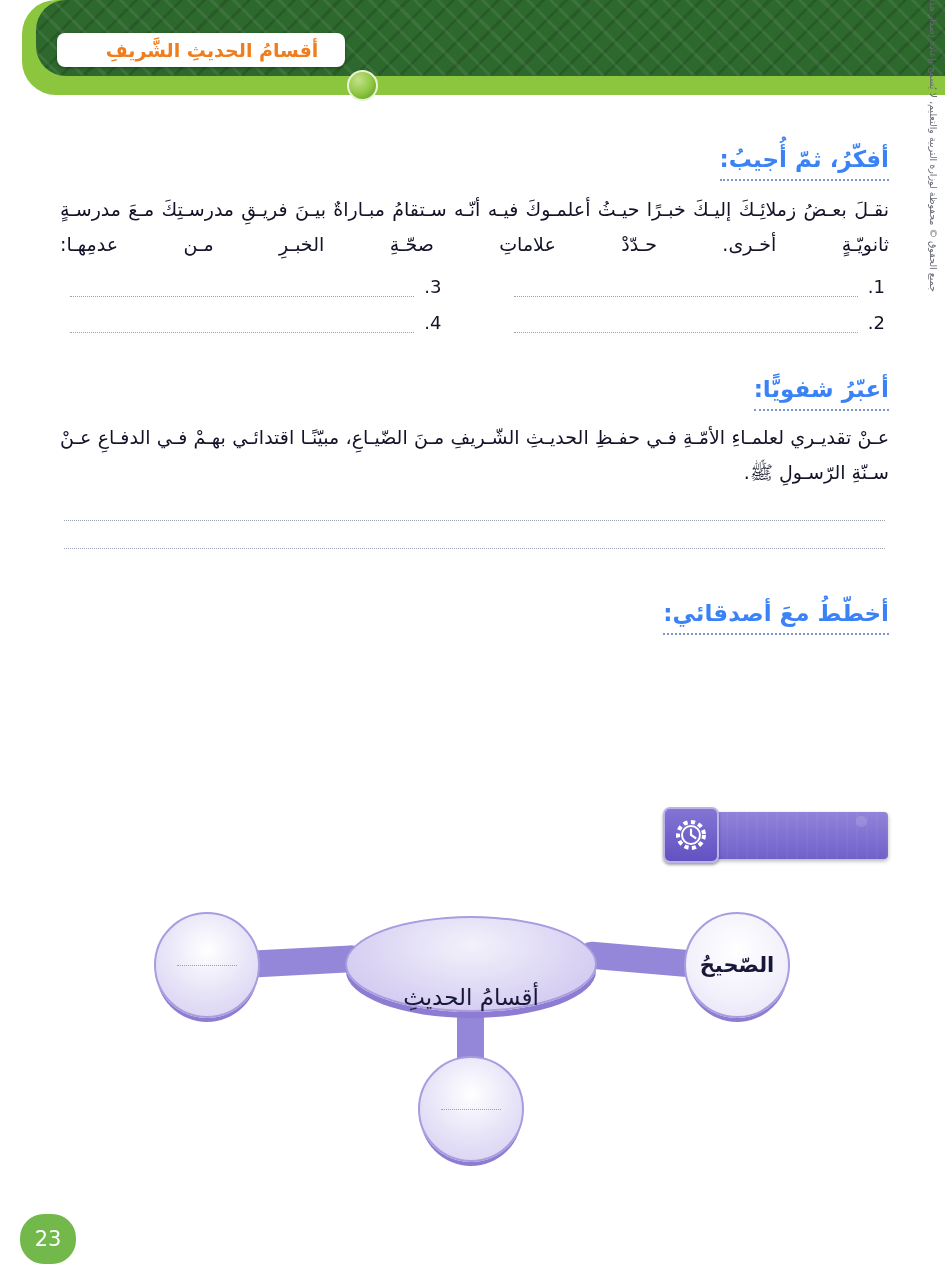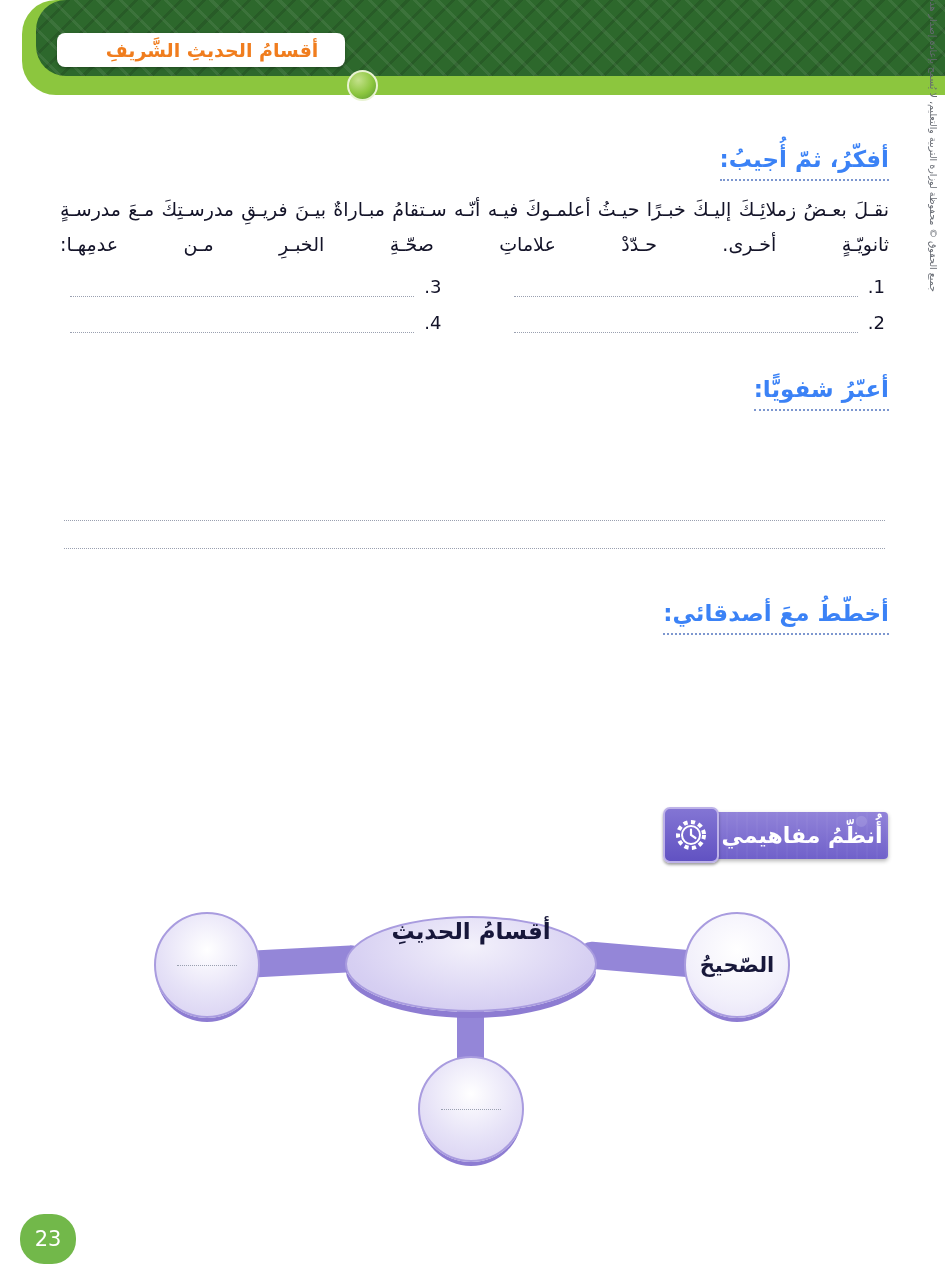--- a/index.html
+++ b/index.html
@@ -81,22 +81,22 @@
   
   .connector { position:absolute; background:#9486d8; border-radius:14px; z-index:1; }
   .conn-left  { left:236px; top:948px; width:128px; height:27px; transform:rotate(-3deg); }
   .conn-right { left:578px; top:946px; width:126px; height:27px; transform:rotate(5deg); }
   .conn-down  { left:457px; top:996px; width:27px; height:76px; }
 
   .map-ellipse {
     position:absolute; left:345px; top:916px; width:252px; height:96px; border-radius:50%;
     background:radial-gradient(ellipse at 50% 30%, #f3f1fb 0%, #d6cff2 70%, #cfc7ef 100%);
     border:2px solid #a99cdf; box-shadow:0 7px 0 -1px #8d7cd2;
-    display:flex; align-items:flex-start; justify-content:center;
-    color:#17173a; font-weight:bold; font-size:23px; z-index:2;
+    display:flex; align-items:flex-end; justify-content:center;
+    color:#17173a; font-weight:normal; font-size:23px; z-index:2;
   }
   .map-circle {
     position:absolute; width:106px; height:106px; border-radius:50%;
     border:2px solid #a99cdf; box-shadow:0 6px 0 -2px #8d7cd2;
     display:flex; align-items:center; justify-content:center; z-index:2;
   }
   .circle-blank { background:radial-gradient(circle at 50% 35%, #ffffff 0%, #e6e2f7 55%, #d5cdf1 100%); }
   .circle-filled {
     background:radial-gradient(circle at 50% 35%, #ffffff 0%, #f2f0fb 60%, #e4dff7 100%);
     color:#17173a; font-weight:bold; font-size:21px;
@@ -148,28 +148,28 @@
       <span class="num">2.</span>
       <span class="dots"></span>
     </div>
     <div class="blank-item">
       <span class="num">4.</span>
       <span class="dots"></span>
     </div>
   </div>
 
   <div class="heading" style="top:376px">أعبّرُ شفويًّا:</div>
+  <div class="para" style="top:420px">عـنْ تقديـري لعلمـاءِ الأمّـةِ فـي حفـظِ الحديـثِ الشّـريفِ مـنَ الضّيـاعِ، مبيّنًـا اقتدائـي بهـمْ فـي الدفـاعِ عـنْ سـنّةِ الرّسـولِ ﷺ.</div>
   <div class="dotline" style="top:520px"></div>
   <div class="dotline" style="top:548px"></div>
 
   <div class="heading" style="top:600px">أخطّطُ معَ أصدقائي:</div>
 
   <div class="banner">
     <div class="banner-pattern"></div>
-    <div class="banner-label">أُنظّمُ مفاهيمي</div>
     <div class="banner-icon">
       <svg width="40" height="40" viewBox="0 0 40 40" aria-hidden="true">
         <circle cx="20" cy="20" r="13" fill="none" stroke="#ffffff" stroke-width="4" stroke-dasharray="4.2 3.4"></circle>
         <circle cx="20" cy="20" r="9" fill="none" stroke="#ffffff" stroke-width="2"></circle>
         <path d="M20 14.5 V20 L24.5 23" fill="none" stroke="#ffffff" stroke-width="2.2" stroke-linecap="round"></path>
       </svg>
     </div>
   </div>
 
   <div class="connector conn-left"></div>

